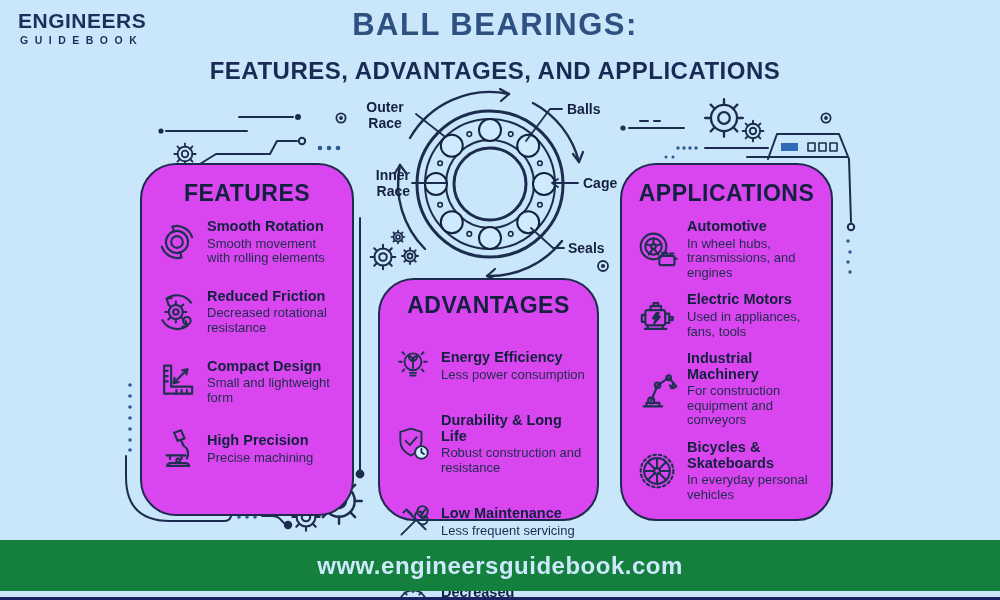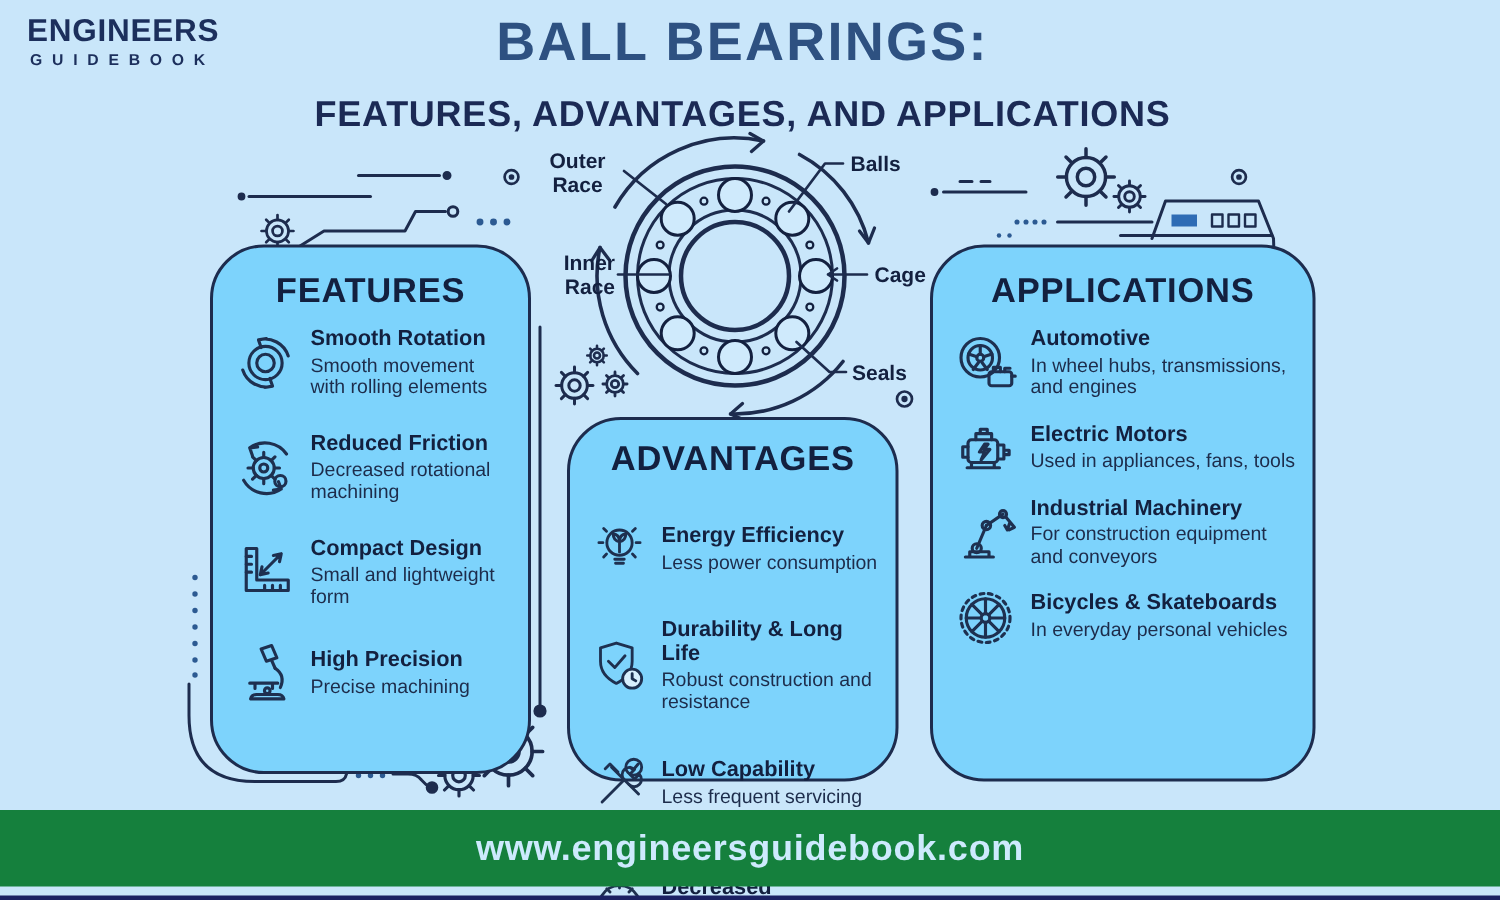--- a/index.html
+++ b/index.html
@@ -7,27 +7,27 @@
     width:1000px;height:600px;position:relative;overflow:hidden;
     background:#c9e6fa;
     font-family:"Liberation Sans", sans-serif;
     color:#14223f;
   }
   
   .logo{position:absolute;left:18px;top:10px;line-height:1;}
   .logo .l1{font-size:21px;font-weight:800;color:#1c2f5c;letter-spacing:.5px;}
   .logo .l2{font-size:10.5px;font-weight:700;color:#1c2f5c;letter-spacing:6.5px;margin-top:4px;margin-left:2px;}
   .titleblock{position:absolute;left:150px;top:8px;width:690px;text-align:center;line-height:1.1;}
-  .titleblock .main{font-size:36px;font-weight:800;color:#2e5181;letter-spacing:1.5px;}
+  .titleblock .main{font-size:31px;font-weight:800;color:#2e5181;letter-spacing:1.5px;}
   .titleblock .sub{font-size:24px;font-weight:800;color:#1b2a55;letter-spacing:.5px;margin-top:16px;}
   
-  .panel{position:absolute;background:#7dd3fc;border:2.5px solid #1d2c4e;border-radius:36px;box-sizing:border-box;}
+  .panel{position:absolute;background:#d946ef;border:2.5px solid #1d2c4e;border-radius:36px;box-sizing:border-box;}
   #features-panel{left:140px;top:163px;width:214px;height:353px;}
   #advantages-panel{left:378px;top:278px;width:221px;height:243px;}
-  #applications-panel{left:620px;top:163px;width:257px;height:358px;}
+  #applications-panel{left:620px;top:163px;width:213px;height:358px;}
   .panel h2{text-align:center;font-size:23px;font-weight:800;color:#13203f;margin:15px 6px 12px;letter-spacing:.5px;}
   #advantages-panel h2{margin:12px 6px 8px;}
   .items{padding:0 10px 0 14px;}
   .item{display:flex;gap:9px;align-items:center;}
   #features-panel .item{margin-bottom:23px;}
   #applications-panel .item{margin-bottom:12px;}
   #advantages-panel .item{margin-bottom:7px;margin-top:28px;}
   .item svg{width:42px;height:42px;flex:0 0 42px;}
   #advantages-panel .item svg{width:38px;height:38px;flex:0 0 38px;}
   .txt .t{font-size:14.5px;font-weight:700;color:#13203f;line-height:1.08;}
@@ -233,21 +233,21 @@
       <svg viewBox="0 0 36 36" class="icon">
         <circle cx="17" cy="18" r="6"></circle>
           <circle cx="17" cy="18" r="2.3"></circle>
         <path d="M23 18 L26 18 M21.2 22.2 L23.4 24.4 M17 24 L17 27 M12.8 22.2 L10.6 24.4 M11 18 L8 18 M12.8 13.8 L10.6 11.6 M17 12 L17 9 M21.2 13.8 L23.4 11.6"></path>
         <circle cx="26.5" cy="25.5" r="3.2"></circle>
         <path d="M30 10 A15 15 0 0 0 9 6.5 M9 6.5 L13.5 6 M9 6.5 L10.5 10.8"></path>
         <path d="M5.5 25 A15 15 0 0 0 27 30 M27 30 L22.5 30.6 M27 30 L25.4 25.8"></path>
       </svg>
       <div class="txt">
         <div class="t">Reduced Friction</div>
-        <div class="d">Decreased rotational machining</div>
+        <div class="d">Decreased rotational resistance</div>
       </div>
     </div>
     <div class="item">
       <svg viewBox="0 0 36 36" class="icon">
         <path d="M7 4 L13 4 L13 22 L31 22 L31 28 L7 28 Z"></path>
         <path d="M7 8.5 L10 8.5 M7 13 L10 13 M7 17.5 L10 17.5 M17.5 28 L17.5 25 M22 28 L22 25 M26.5 28 L26.5 25"></path>
         <path d="M15 19 L27 7 M27 7 L22.5 8 M27 7 L26 11.5 M15 19 L19.5 18 M15 19 L16 14.5"></path>
       </svg>
       <div class="txt">
         <div class="t">Compact Design</div>
@@ -299,21 +299,21 @@
     </div>
     <div class="item">
       <svg viewBox="0 0 36 36" class="icon">
         <path d="M7 30 L21 16"></path>
         <path d="M21 16 A4.5 4.5 0 1 1 27.5 9.5 L24.5 12.5 L27.5 15.5 L30.5 12.5 A4.5 4.5 0 0 1 24 19"></path>
         <path d="M9 9 L12 6 L17 11 M13 8 L27 22 L30 25"></path>
         <circle cx="27" cy="8" r="5"></circle>
         <path d="M24.7 8 L26.6 9.8 L29.8 6"></path>
       </svg>
       <div class="txt">
-        <div class="t">Low Capability</div>
+        <div class="t">Low Maintenance</div>
         <div class="d">Less frequent servicing</div>
       </div>
     </div>
     <div class="item">
       <svg viewBox="0 0 36 36" class="icon">
         <path d="M6.5 27 A13 13 0 1 1 29.5 27"></path>
         <path d="M18 6.5 L18 9.5 M10 10 L12 12 M26 10 L24 12 M5.5 19 L8.5 19 M30.5 19 L27.5 19"></path>
         <path d="M18 24 L25 15.5"></path>
           <circle cx="18" cy="24" r="2"></circle>
         <path d="M12 30.5 L24 30.5"></path>

